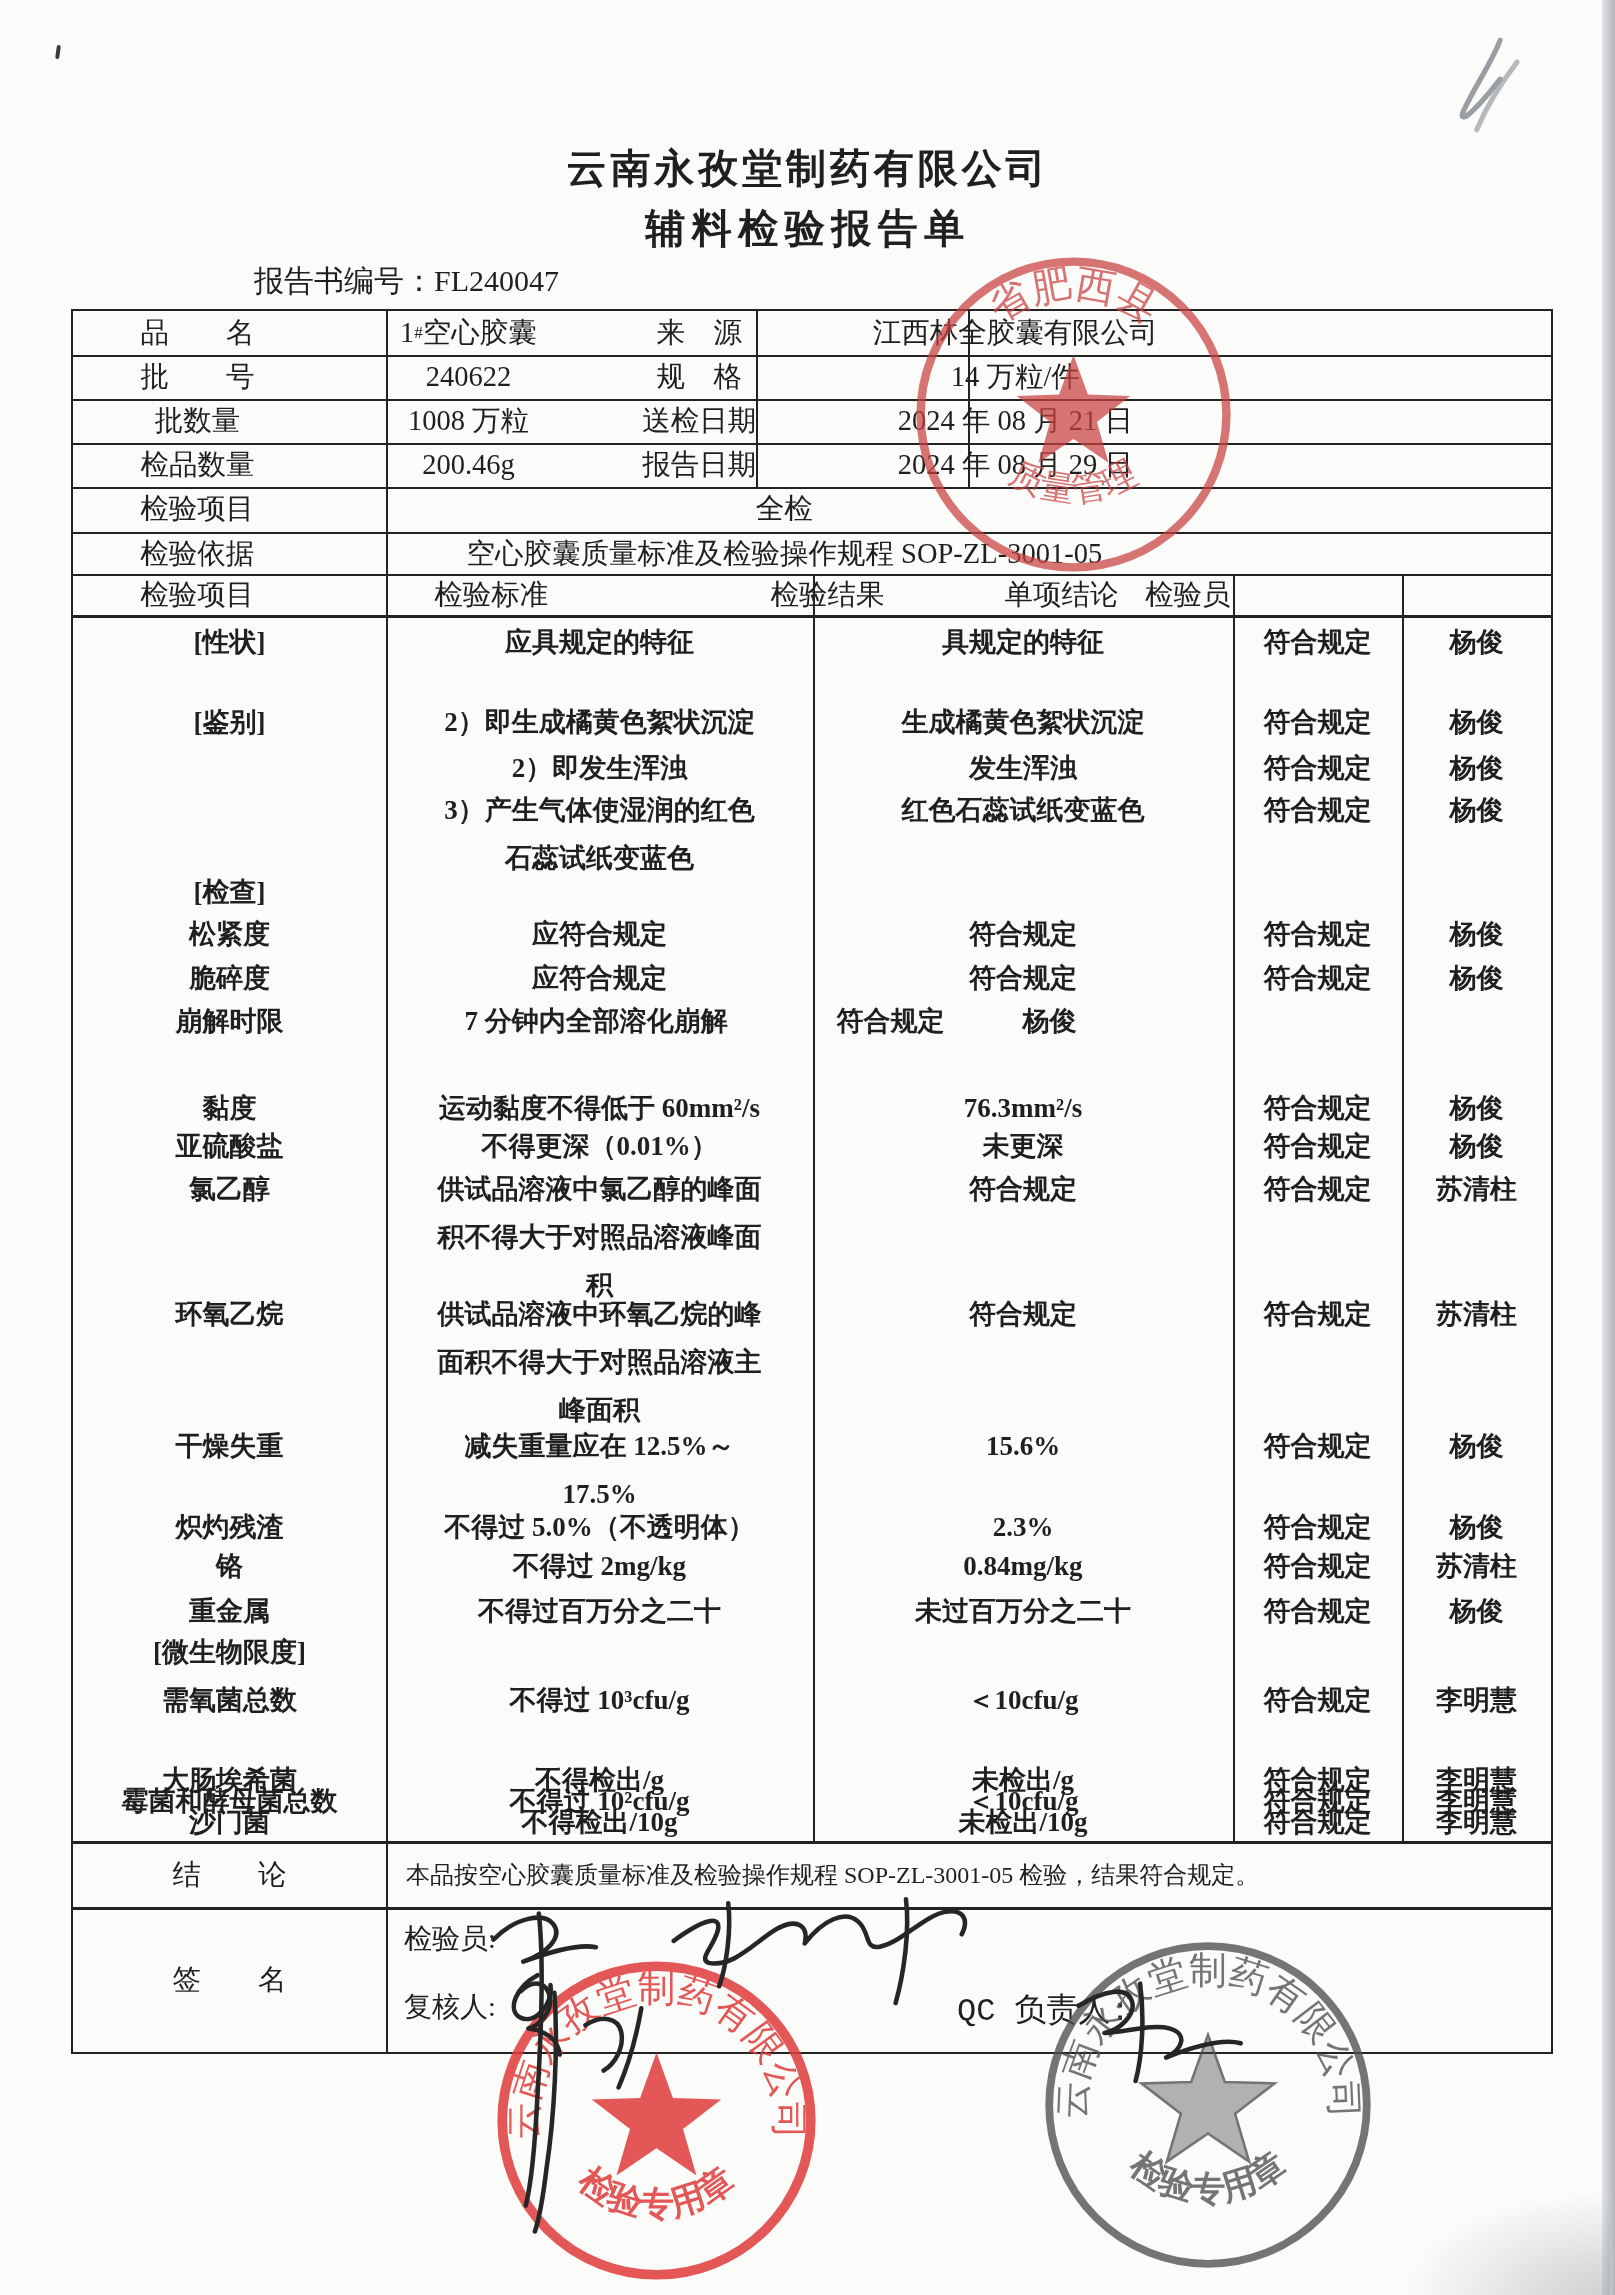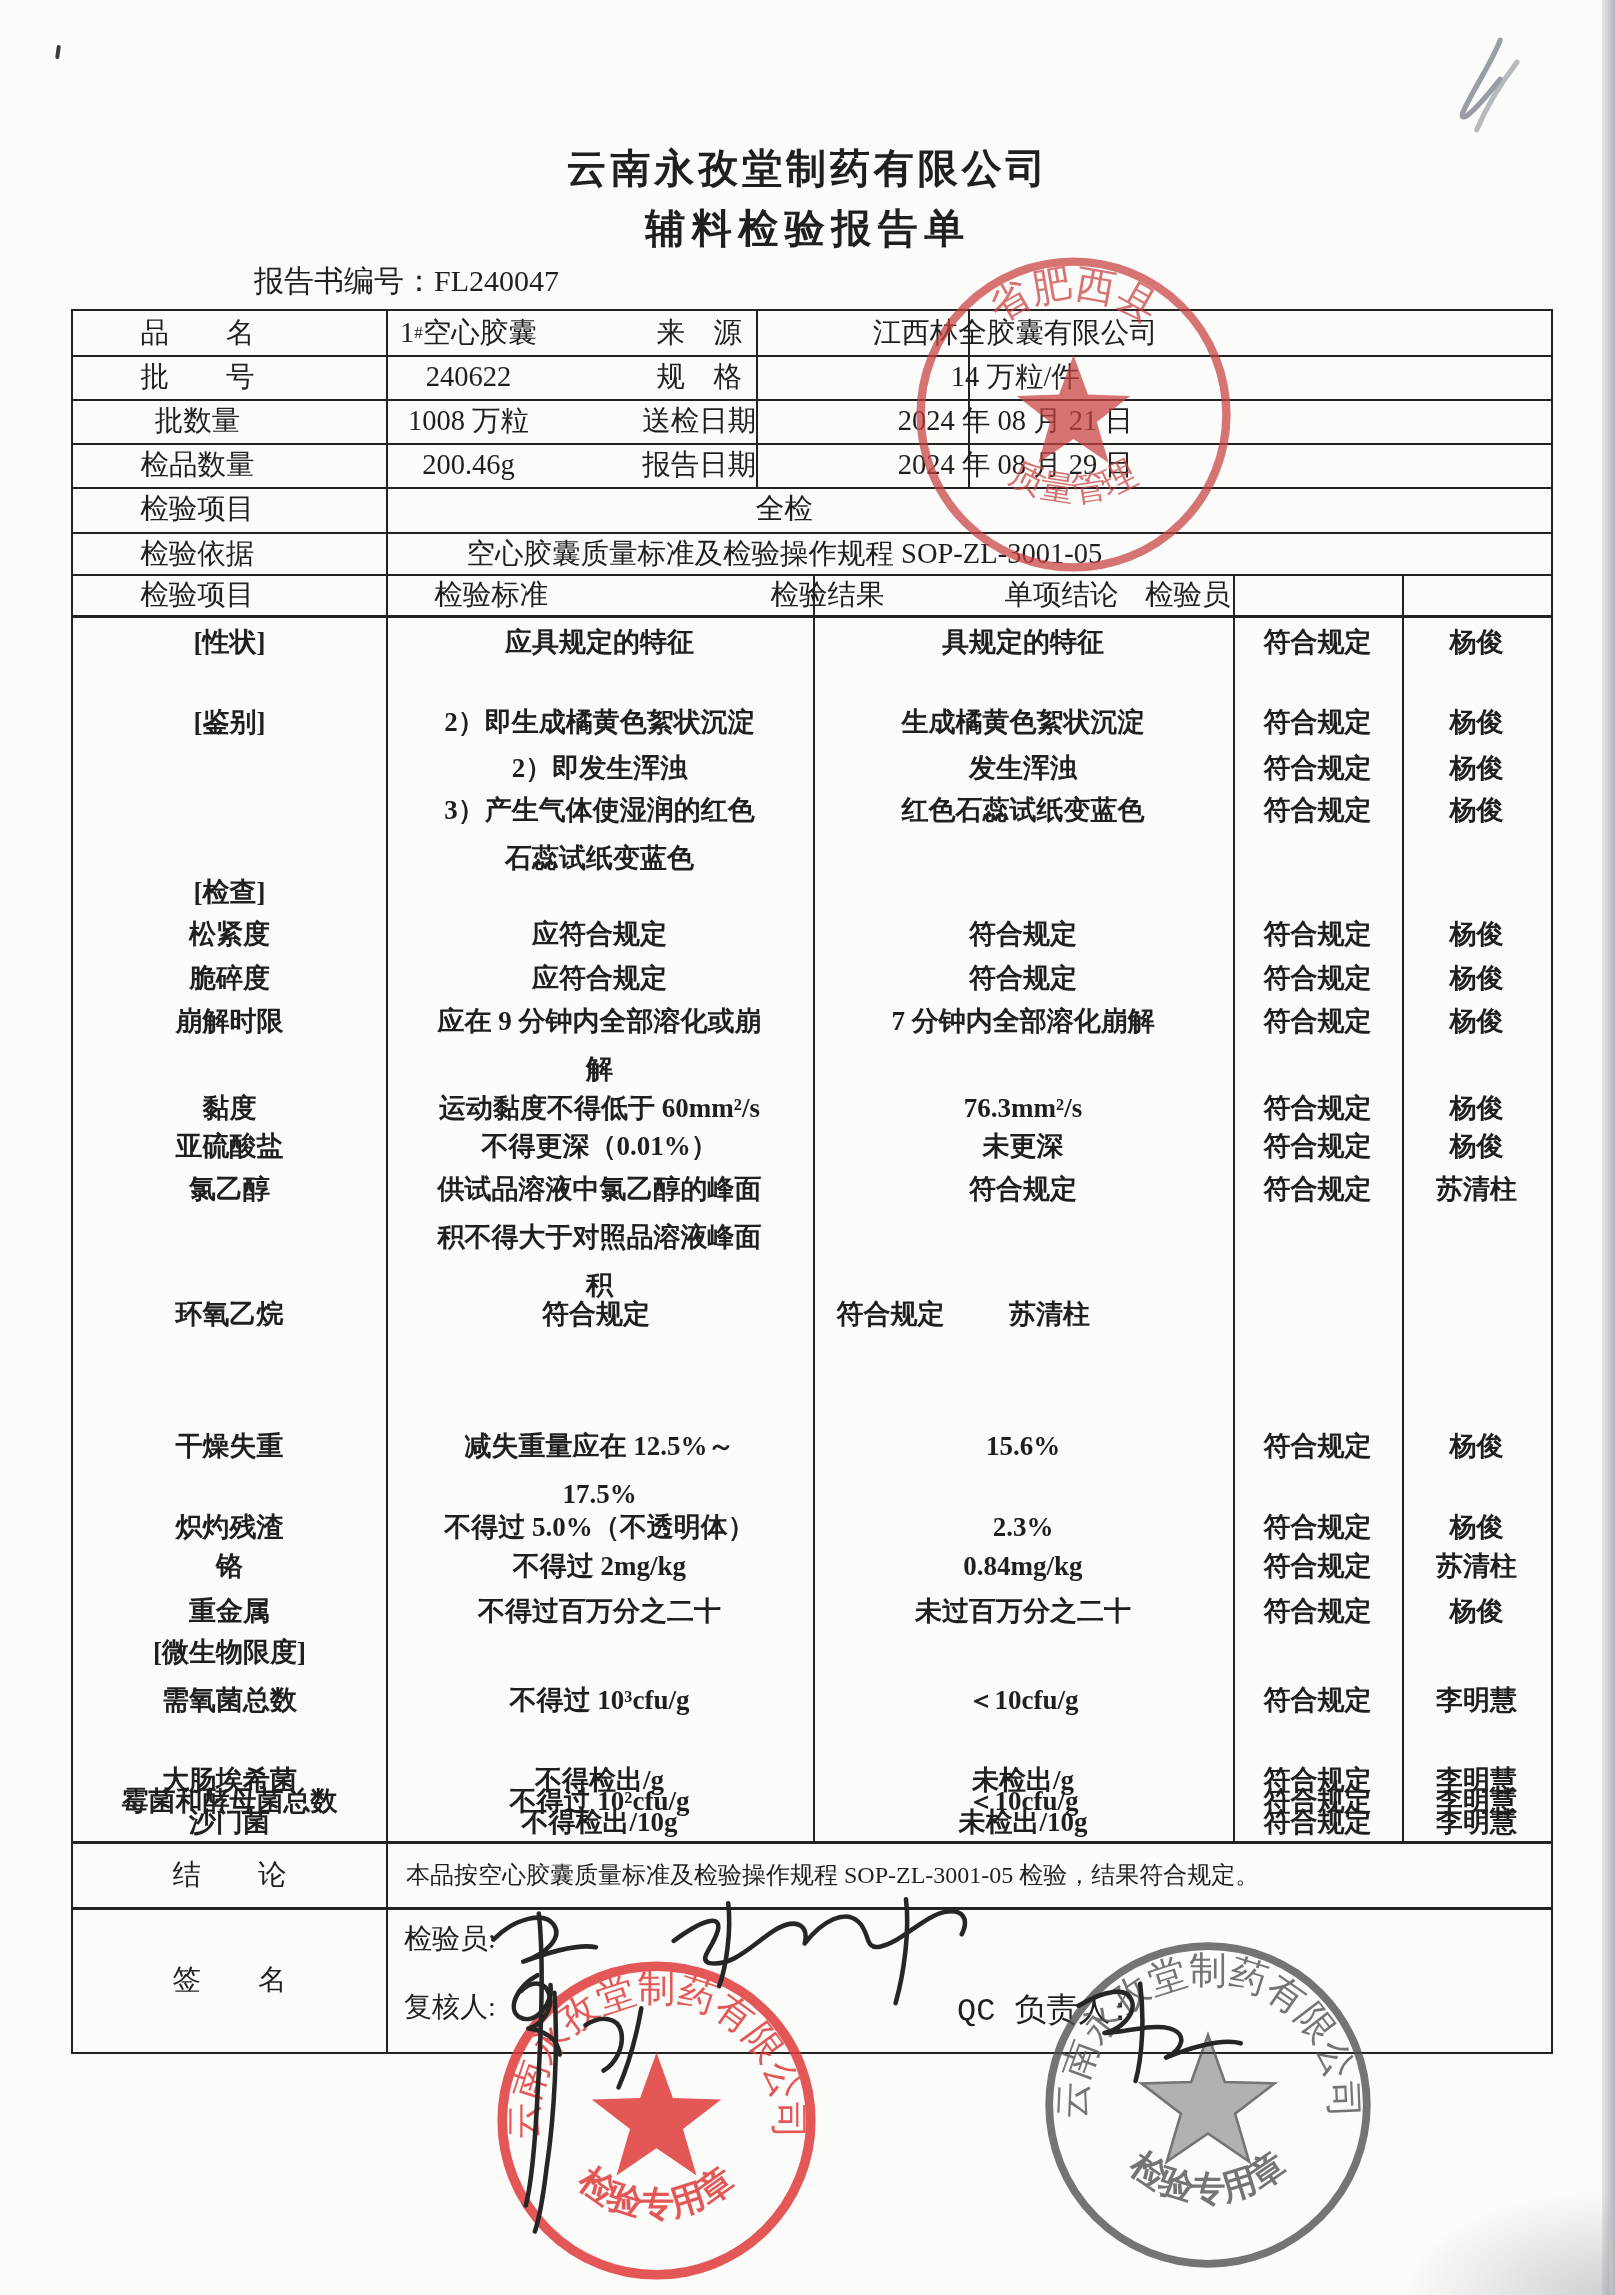--- a/index.html
+++ b/index.html
@@ -178,22 +178,20 @@
         </div>
       <div class="entry" style="top:337px">
           <div class="ecell e1">脆碎度</div>
           <div class="ecell e2">应符合规定</div>
           <div class="ecell e3">符合规定</div>
           <div class="ecell e4">符合规定</div>
           <div class="ecell e5">杨俊</div>
         </div>
       <div class="entry" style="top:380px">
           <div class="ecell e1">崩解时限</div>
-          <div class="ecell e2">应在 9 分钟内全部溶化或崩
-解</div>
           <div class="ecell e3">7 分钟内全部溶化崩解</div>
           <div class="ecell e4">符合规定</div>
           <div class="ecell e5">杨俊</div>
         </div>
       <div class="entry" style="top:467px">
           <div class="ecell e1">黏度</div>
           <div class="ecell e2">运动黏度不得低于 60mm²/s</div>
           <div class="ecell e3">76.3mm²/s</div>
           <div class="ecell e4">符合规定</div>
           <div class="ecell e5">杨俊</div>
@@ -209,20 +207,23 @@
           <div class="ecell e1">氯乙醇</div>
           <div class="ecell e2">供试品溶液中氯乙醇的峰面
 积不得大于对照品溶液峰面
 积</div>
           <div class="ecell e3">符合规定</div>
           <div class="ecell e4">符合规定</div>
           <div class="ecell e5">苏清柱</div>
         </div>
       <div class="entry" style="top:673px">
           <div class="ecell e1">环氧乙烷</div>
+          <div class="ecell e2">供试品溶液中环氧乙烷的峰
+面积不得大于对照品溶液主
+峰面积</div>
           <div class="ecell e3">符合规定</div>
           <div class="ecell e4">符合规定</div>
           <div class="ecell e5">苏清柱</div>
         </div>
       <div class="entry" style="top:805px">
           <div class="ecell e1">干燥失重</div>
           <div class="ecell e2">减失重量应在 12.5%～
 17.5%</div>
           <div class="ecell e3">15.6%</div>
           <div class="ecell e4">符合规定</div>

